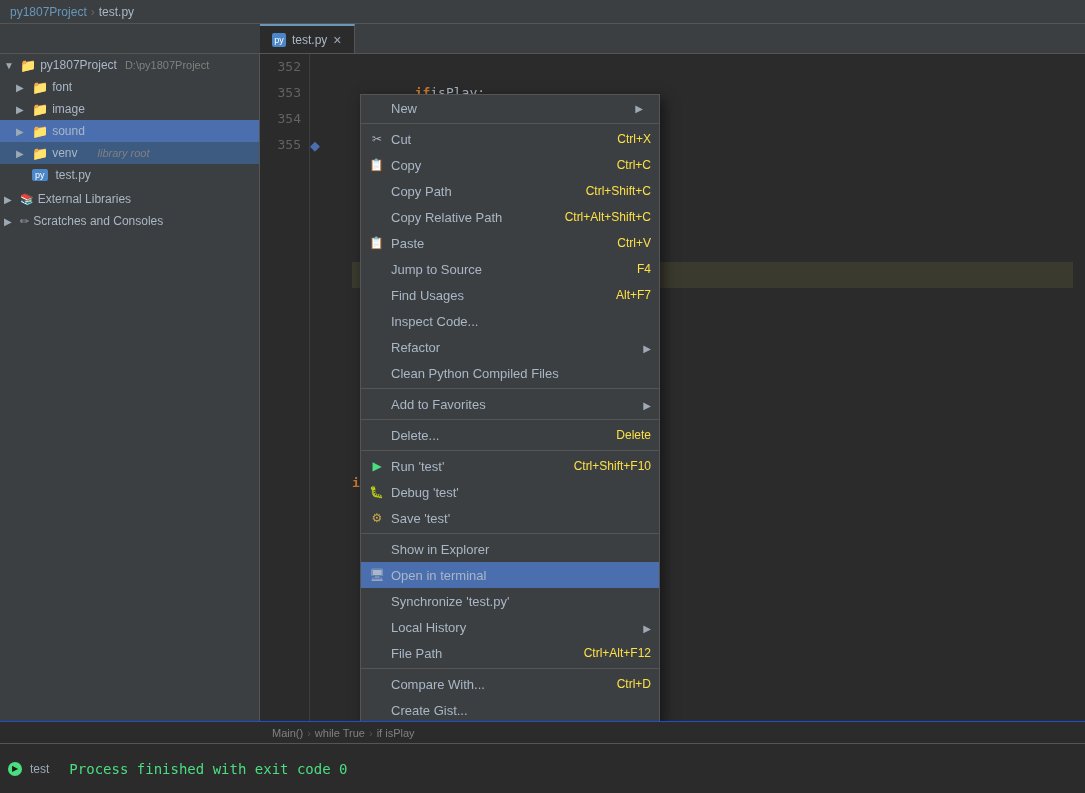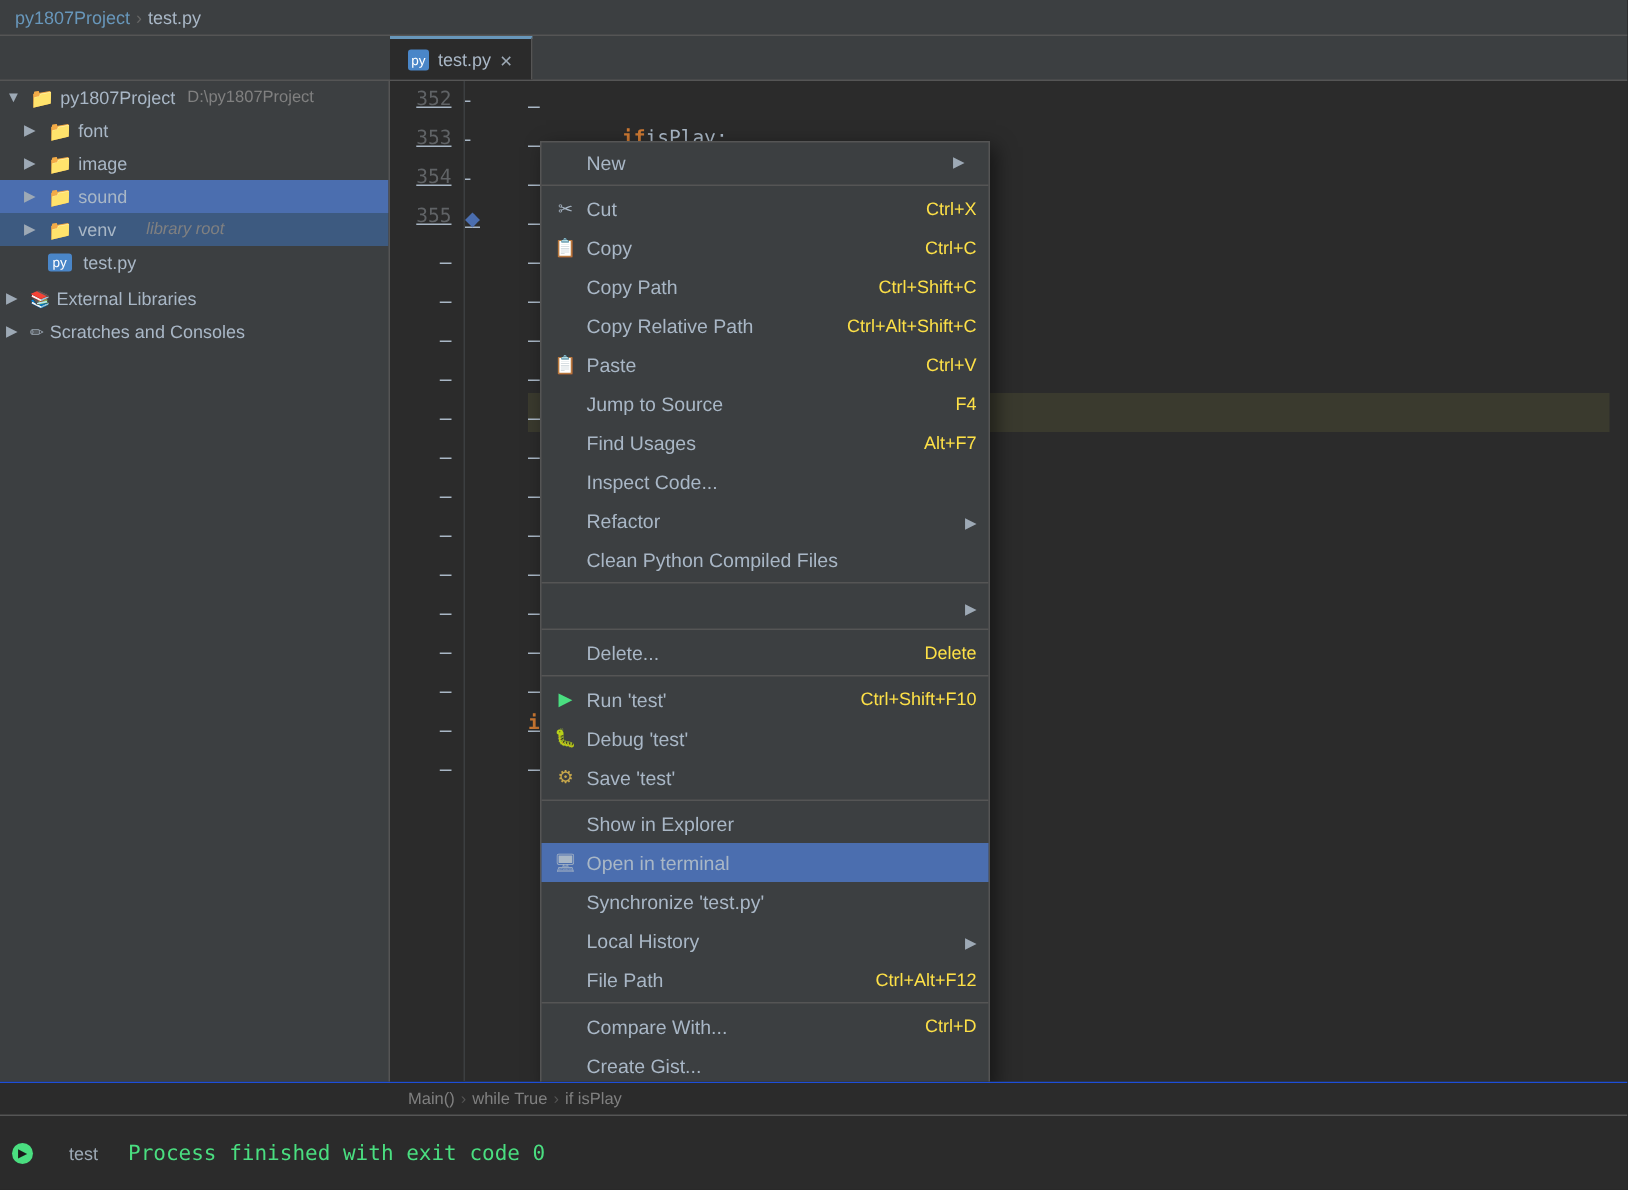--- a/index.html
+++ b/index.html
@@ -73,21 +73,20 @@
     .arrow { font-size: 10px; color: #9da9b5; width: 12px; }
     .tree-label { font-size: 12px; }
     .library-root { color: #808080; font-style: italic; font-size: 11px; margin-left: 4px; padding-left: 12px; }
 
     
     .editor-area {
       flex: 1;
       background: #2b2b2b;
       overflow: hidden;
       position: relative;
-      text-decoration: underline;
     }
     .code-content {
       display: flex;
       height: 100%;
     }
     .line-numbers {
       width: 50px;
       background: #2b2b2b;
       text-align: right;
       padding: 0 8px;
@@ -402,20 +401,21 @@
         <span class="label">Refactor</span>
         <span class="has-sub arrow-right"></span>
       </div>
       <div class="menu-item">
         <span class="menu-icon"></span>
         <span class="label">Clean Python Compiled Files</span>
       </div>
       <div class="menu-separator"></div>
       <div class="menu-item has-sub">
         <span class="menu-icon"></span>
+        <span class="label">Add to Favorites</span>
         <span class="has-sub arrow-right"></span>
       </div>
       <div class="menu-separator"></div>
       <div class="menu-item">
         <span class="menu-icon"></span>
         <span class="label">Delete...</span>
         <span class="shortcut">Delete</span>
       </div>
       <div class="menu-separator"></div>
       <div class="menu-item">
@@ -471,18 +471,18 @@
 <div class="editor-nav">
   <span style="width:260px; display:inline-block;"></span>
   <span>Main()</span>
   <span class="nav-sep">›</span>
   <span>while True</span>
   <span class="nav-sep">›</span>
   <span>if isPlay</span>
 </div>
 
 <div class="output-panel">
-  <div class="status-left" style="padding: 0 8px; display:flex; align-items:center; gap:24px;text-align:center;">
+  <div class="status-left" style="padding: 0 8px; display:flex; align-items:center; gap:8px;text-align:center;">
     <div class="run-indicator"></div>
     <span style="color:#9da9b5; font-size:12px;">test</span>
   </div>
   <div class="output-text">Process finished with exit code 0</div>
 </div>
 
 </body></html>

